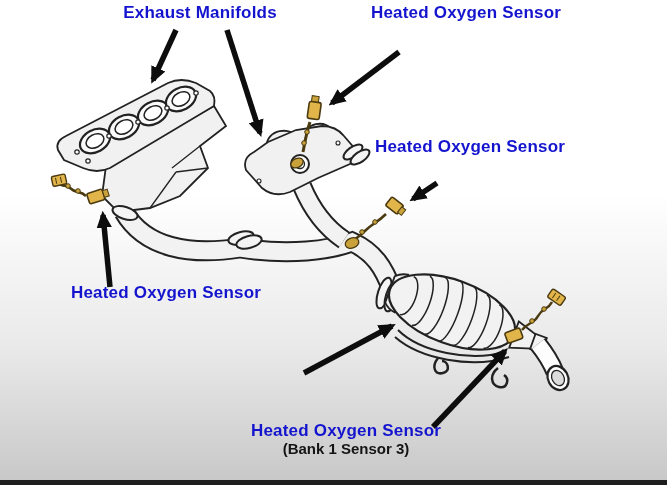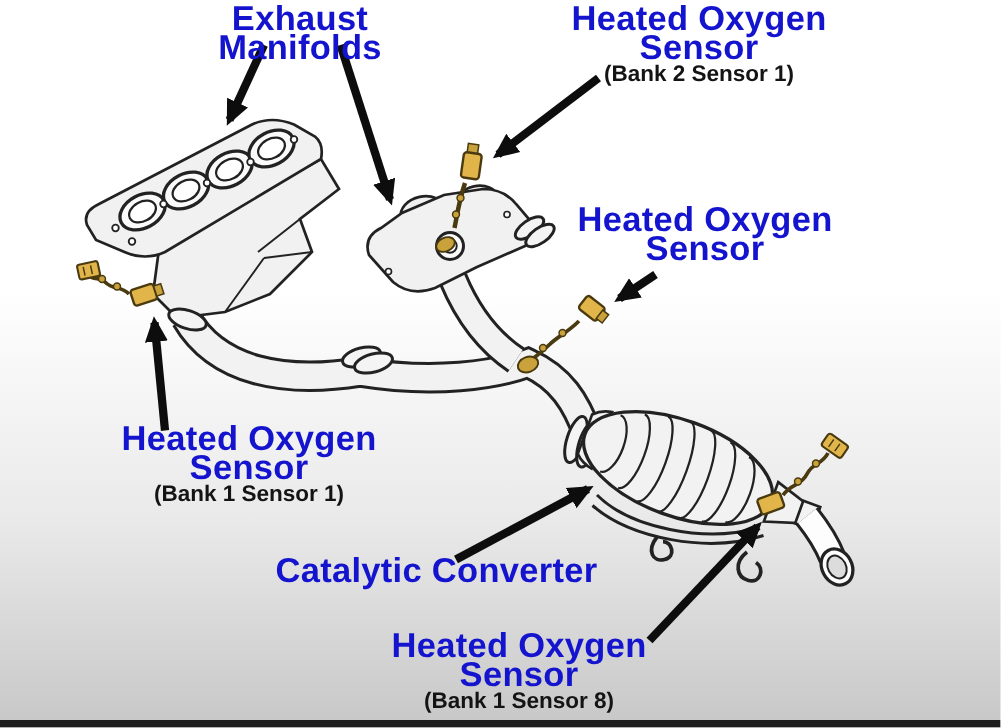--- a/index.html
+++ b/index.html
@@ -4,21 +4,21 @@
 <style>
   html,body{margin:0;padding:0;}
   body{
     width:667px;height:485px;position:relative;overflow:hidden;
     background:linear-gradient(180deg,#ffffff 0%,#ffffff 40%,#e9e9e9 72%,#c7c7c7 100%);
     font-family:"Liberation Sans",sans-serif;
   }
   .stage{position:absolute;inset:0;}
   svg{position:absolute;left:0;top:0;}
   .lbl{position:absolute;text-align:center;font-weight:700;line-height:19px;}
-  .lbl .blue{color:#1414cf;font-size:23px;letter-spacing:.2px;}
+  .lbl .blue{color:#1414cf;font-size:17px;letter-spacing:.2px;}
   .lbl .blk{color:#141414;font-size:15px;line-height:18px;}
   .bottom-bar{position:absolute;left:0;bottom:0;width:667px;height:5px;background:#1e1e1e;}
 </style>
 </head>
 <body>
 
 <div class="stage">
 
 <svg width="667" height="485" viewBox="0 0 667 485">
   <defs>
@@ -170,35 +170,30 @@
     <line x1="433" y1="427" x2="505" y2="351" marker-end="url(#ah)"></line>
   </g>
 </svg>
 
   <div class="lbl" style="left:115px;top:3px;width:170px;">
     <div class="blue">Exhaust Manifolds</div>
   </div>
 
   <div class="lbl" style="left:348px;top:3px;width:236px;">
     <div class="blue">Heated Oxygen Sensor</div>
-    <div class="blk">(Bank 2 Sensor 1)</div>
   </div>
 
   <div class="lbl" style="left:352px;top:137px;width:236px;">
     <div class="blue">Heated Oxygen Sensor</div>
   </div>
 
   <div class="lbl" style="left:48px;top:283px;width:236px;">
     <div class="blue">Heated Oxygen Sensor</div>
-    <div class="blk">(Bank 1 Sensor 1)</div>
   </div>
 
-  <div class="lbl" style="left:173px;top:371px;width:236px;">
-    <div class="blue">Catalytic Converter</div>
-  </div>
 
   <div class="lbl" style="left:226px;top:421px;width:240px;">
     <div class="blue">Heated Oxygen Sensor</div>
-    <div class="blk">(Bank 1 Sensor 8)</div>
+    <div class="blk">(Bank 1 Sensor 3)</div>
   </div>
 
   <div class="bottom-bar"></div>
 </div>
 
 </body></html>

